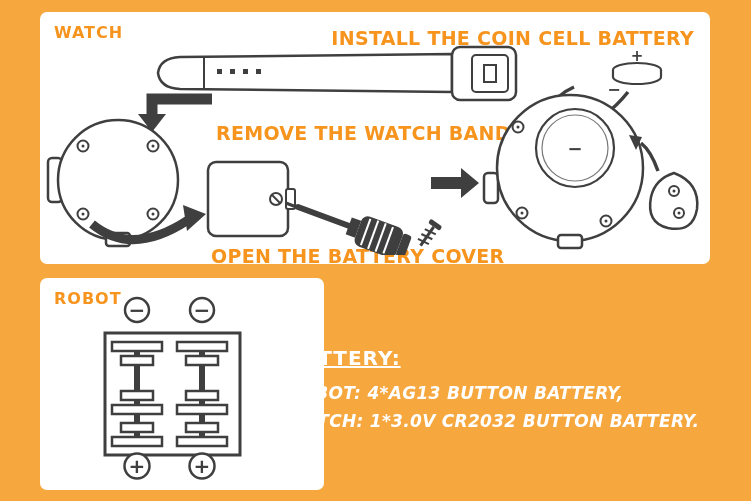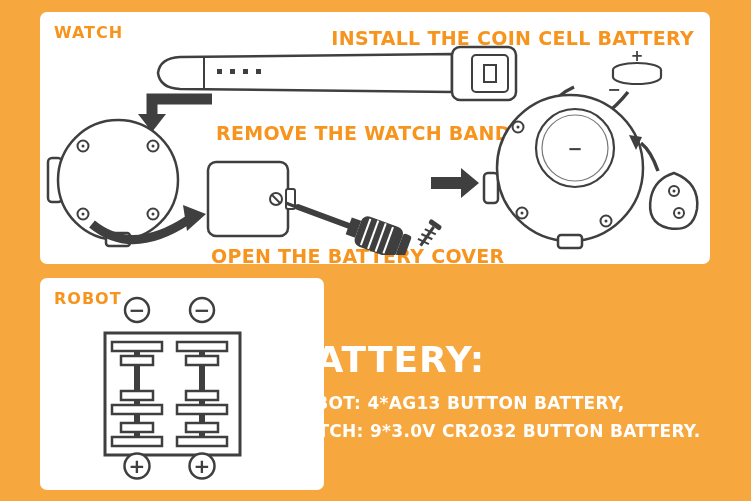--- a/index.html
+++ b/index.html
@@ -20,22 +20,22 @@
   .art { position:absolute; }
   .band-art { left:60px; top:30px; }
   .watchback-art { left:0px; top:95px; }
   .cover-art { left:160px; top:138px; }
   .bigarrow-art { left:391px; top:156px; }
   .rightwatch-art { left:438px; top:33px; }
   .robot-art { left:42px; top:14px; }
   svg text { font-family:"DejaVu Sans","Liberation Sans",sans-serif; font-weight:bold; fill:#3F3F3F; }
   .info { position:absolute; left:287px; top:320px; color:#FFFFFF; }
   .info .bullet { width:13px; height:13px; background:#FFFFFF; }
-  .info h1 { font-size:36px; font-weight:bold; letter-spacing:1px; margin-top:6px; }
-  .info .line { font-size:17px; font-weight:bold; letter-spacing:0.3px; margin-top:13px; white-space:nowrap; }
+  .info h1 { font-size:20px; font-weight:bold; letter-spacing:1px; margin-top:13px;text-decoration:underline; }
+  .info .line { font-size:17px; font-weight:bold; letter-spacing:0.3px; margin-top:13px; white-space:nowrap;font-style:italic; }
   .info .line + .line { margin-top:8px; }
 </style>
 </head>
 <body>
 
 <div class="stage">
 
   <section class="panel watch-panel">
     <div class="panel-title">WATCH</div>
     <div class="step-label lbl-install">INSTALL THE COIN CELL BATTERY</div>
@@ -194,16 +194,16 @@
         <circle cx="120" cy="174" r="12.5" fill="#FFFFFF" stroke="#3F3F3F" stroke-width="2.5"></circle>
         <text x="120" y="174" font-size="20" text-anchor="middle" dominant-baseline="central">+</text>
       </g>
     </svg>
   </section>
 
   <div class="info">
     <div class="bullet"></div>
     <h1>BATTERY:</h1>
     <div class="line">ROBOT: 4*AG13 BUTTON BATTERY,</div>
-    <div class="line">WATCH: 9*3.0V CR2032 BUTTON BATTERY.</div>
+    <div class="line">WATCH: 1*3.0V CR2032 BUTTON BATTERY.</div>
   </div>
 
 </div>
 
 </body></html>

